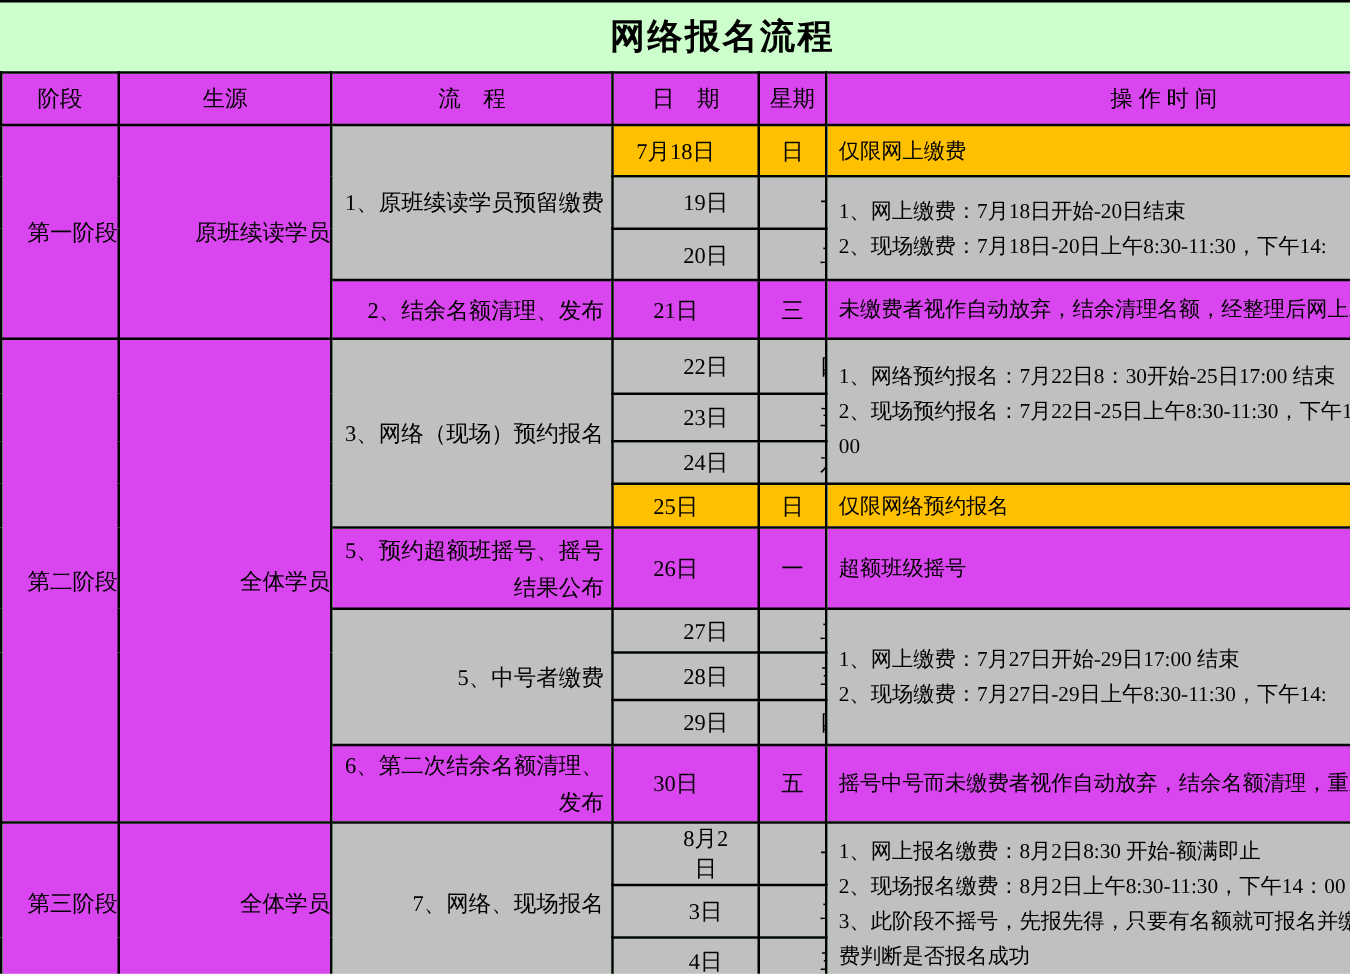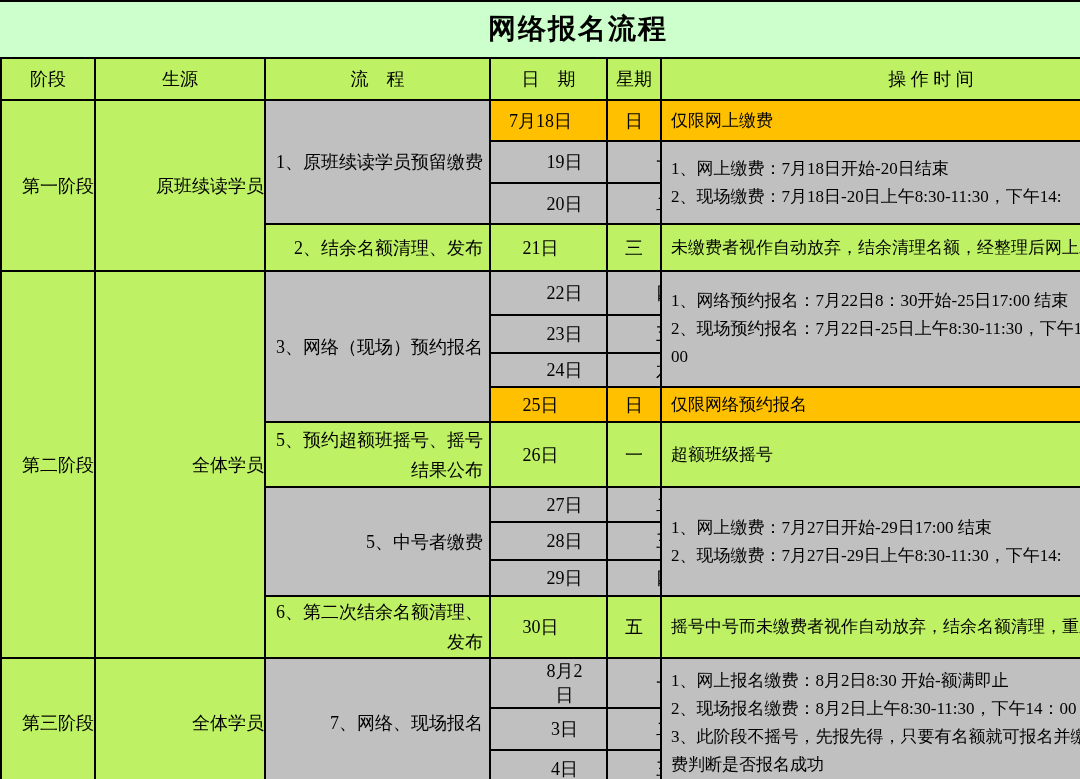--- a/index.html
+++ b/index.html
@@ -30,21 +30,21 @@
     width: 1200px;
     font-size: 18px;
   }
   td, th {
     border: 2px solid #000;
     padding: 0;
     vertical-align: middle;
     font-weight: normal;
     overflow: hidden;
   }
-  .g  { background: #bef264; margin-left: 28px; }
+  .g  { background: #d946ef; margin-left: 28px; }
   .gy { background: #c0c0c0; padding-left: 48px; }
   .or { background: #ffc000; }
   th { text-align: center; }
   .stage-cell, .source-cell { text-align: right; }
   .proc-cell { text-align: right; padding-left: 10px; padding-right: 6px; line-height: 30px; }
   .date-cell { text-align: center; padding-right: 16px; }
   .week-cell { text-align: center; }
   .op-cell { text-align: left; padding-left: 9px; font-size: 17px; }
   .op-line { white-space: nowrap; line-height: 28px; }
 </style>

